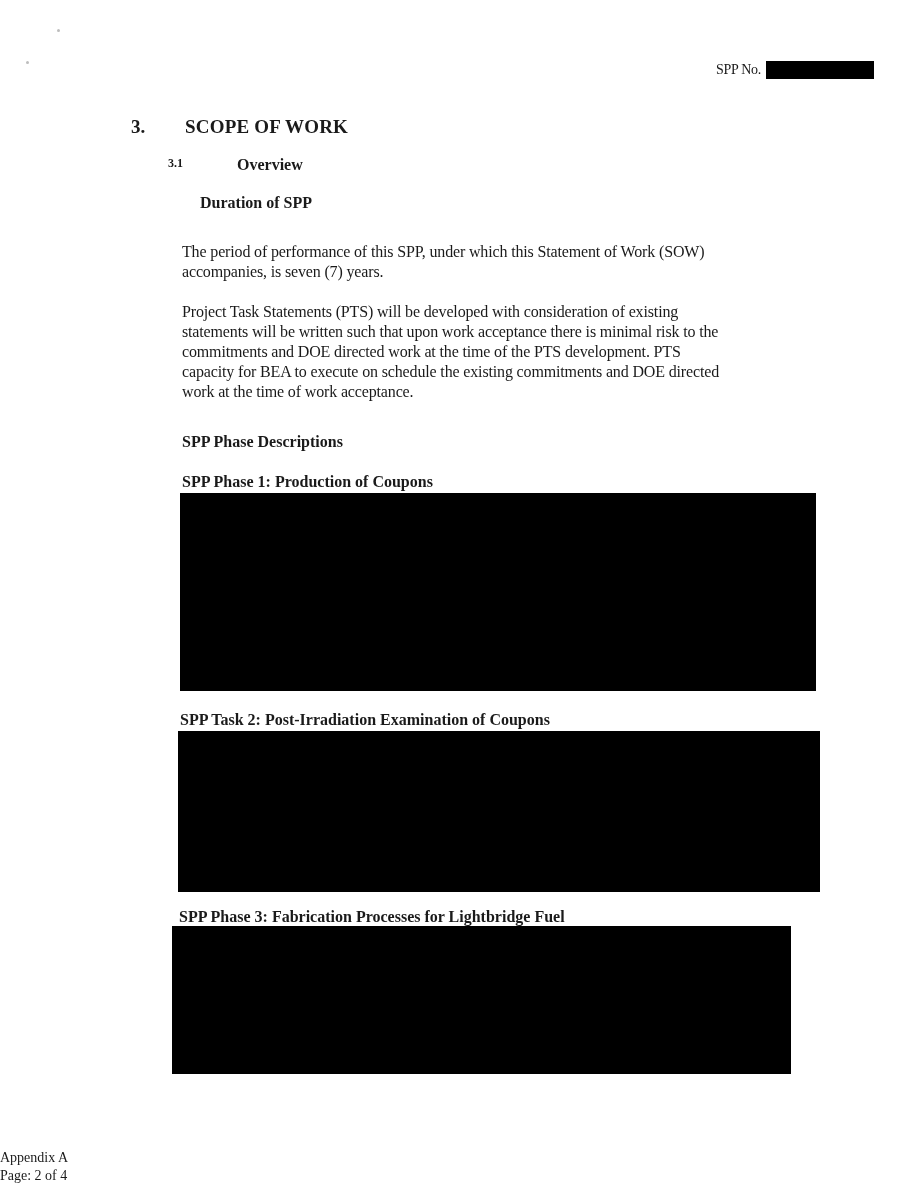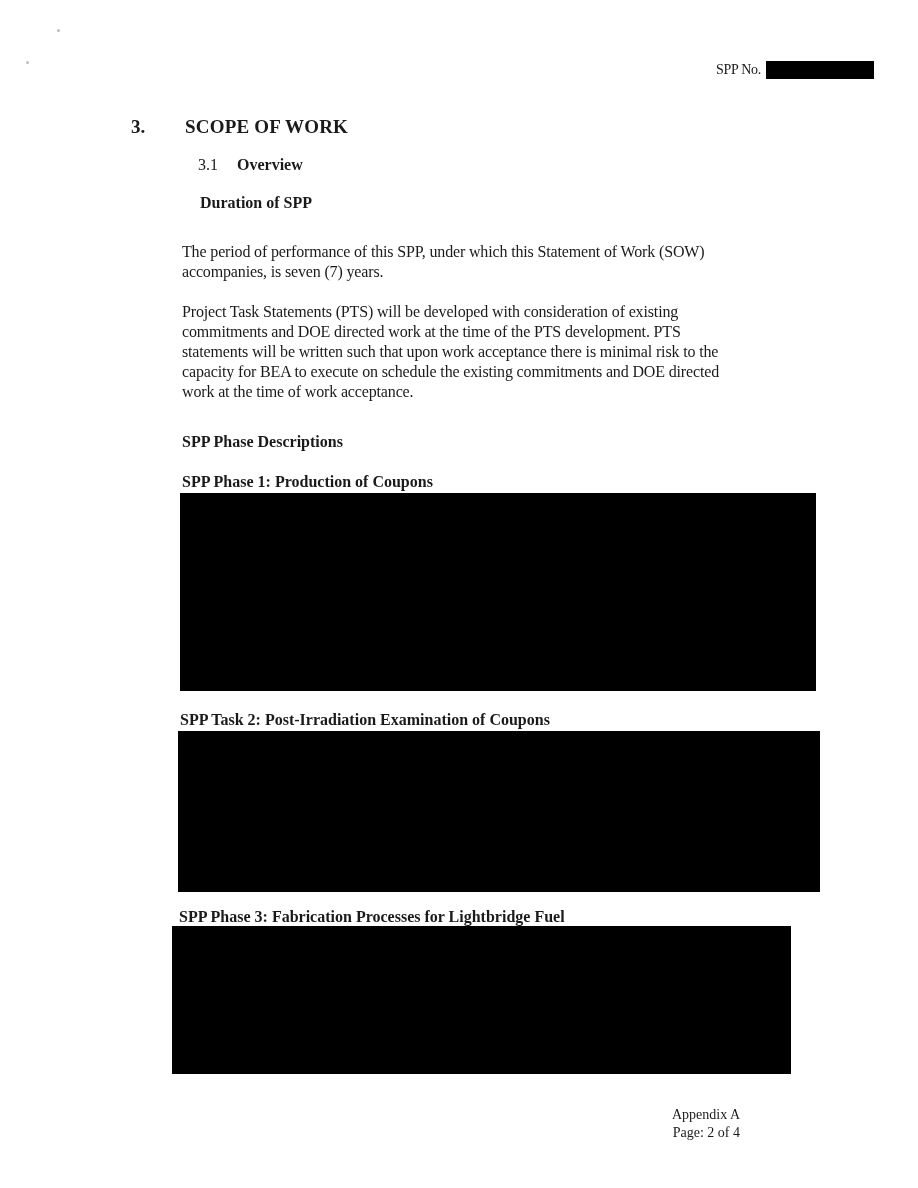--- a/index.html
+++ b/index.html
@@ -4,26 +4,26 @@
   <style>
     html, body { margin: 0; padding: 0; background: #ffffff; }
     body { width: 918px; height: 1188px; position: relative; overflow: hidden;
            font-family: "Liberation Serif", "DejaVu Serif", serif; color: #1a1a1a; }
     .abs { position: absolute; }
     .speck { position: absolute; width: 3px; height: 3px; border-radius: 50%; background: #bdbdbd; }
     .hdr-spp { left: 716px; top: 61px; font-size: 14px; line-height: 18px; letter-spacing: -0.3px; }
     .redact { position: absolute; background: #000; }
     .sec-num { left: 131px; top: 116px; font-size: 19px; font-weight: bold; }
     .sec-title { left: 185px; top: 116px; font-size: 19px; font-weight: bold; letter-spacing: 0.2px; }
-    .sub-num { left: 198px; top: 156px; font-size: 16px; font-weight: normal; }
+    .sub-num { left: 168px; top: 156px; font-size: 12px; font-weight: bold; }
     .sub-title { left: 237px; top: 156px; font-size: 16px; font-weight: bold; }
     .bold-head { font-size: 16px; font-weight: bold; line-height: 20px; }
     .para { left: 182px; width: 640px; font-size: 16px; line-height: 20px; letter-spacing: -0.15px; margin-top: 29px; }
     .para p { margin: 0; white-space: nowrap; }
-    .footer { left: 0; width: 740px; text-align: right; font-size: 14px; line-height: 18px; }
+    .footer { left: 0; width: 740px; text-align: left; font-size: 14px; line-height: 18px; margin-top: 43px; }
   </style>
 </head>
 <body>
 
 <div class="speck" style="left:57px; top:29px;"></div>
 <div class="speck" style="left:26px; top:61px;"></div>
 
 <div class="abs hdr-spp">SPP No.</div>
 <div class="redact" style="left:766px; top:61px; width:108px; height:18px;"></div>
 
@@ -33,22 +33,22 @@
 <div class="abs sub-title">Overview</div>
 
 <div class="abs bold-head" style="left:200px; top:193px;">Duration of SPP</div>
 <div class="abs para" style="top:213px;">
   <p>The period of performance of this SPP, under which this Statement of Work (SOW)</p>
   <p>accompanies, is seven (7) years.</p>
 </div>
 
 <div class="abs para" style="top:273px;">
   <p>Project Task Statements (PTS) will be developed with consideration of existing</p>
+  <p>statements will be written such that upon work acceptance there is minimal risk to the</p>
   <p>commitments and DOE directed work at the time of the PTS development. PTS</p>
-  <p>statements will be written such that upon work acceptance there is minimal risk to the</p>
   <p>capacity for BEA to execute on schedule the existing commitments and DOE directed</p>
   <p>work at the time of work acceptance.</p>
 </div>
 
 <div class="abs bold-head" style="left:182px; top:432px;">SPP Phase Descriptions</div>
 
 <div class="abs bold-head" style="left:182px; top:472px;">SPP Phase 1: Production of Coupons</div>
 <div class="redact" style="left:180px; top:493px; width:636px; height:198px;"></div>
 
 <div class="abs bold-head" style="left:180px; top:710px;">SPP Task 2: Post-Irradiation Examination of Coupons</div>

